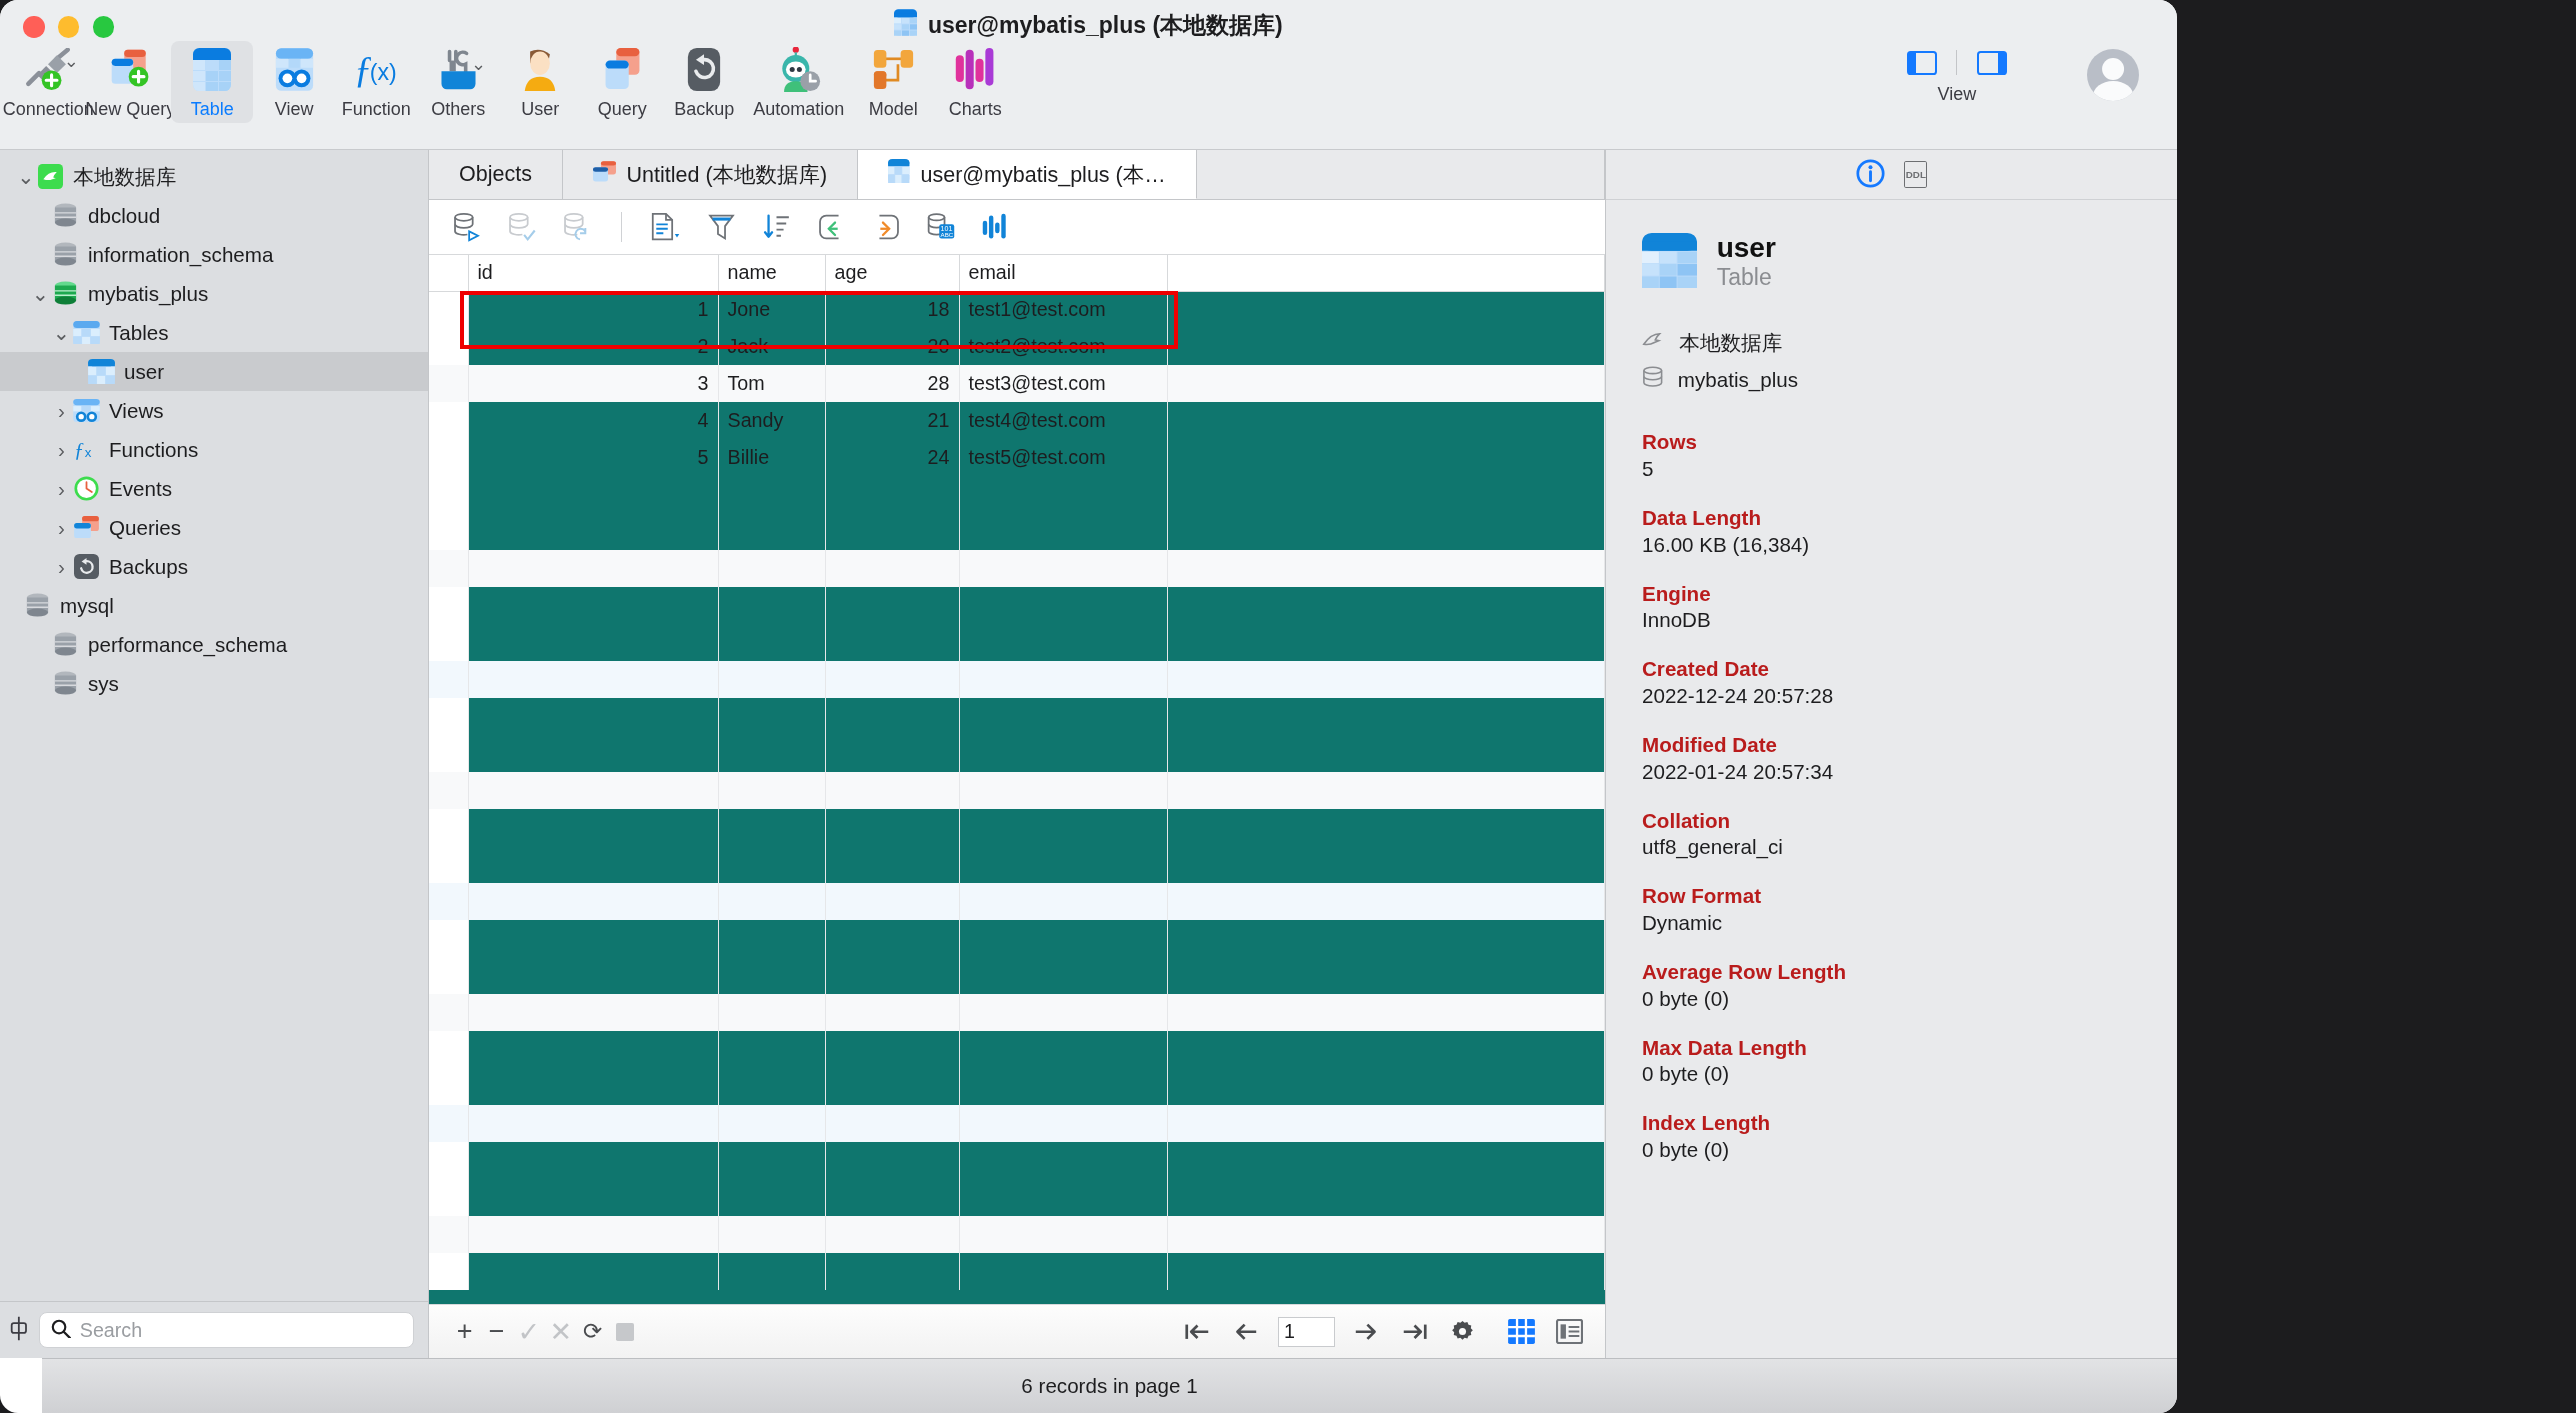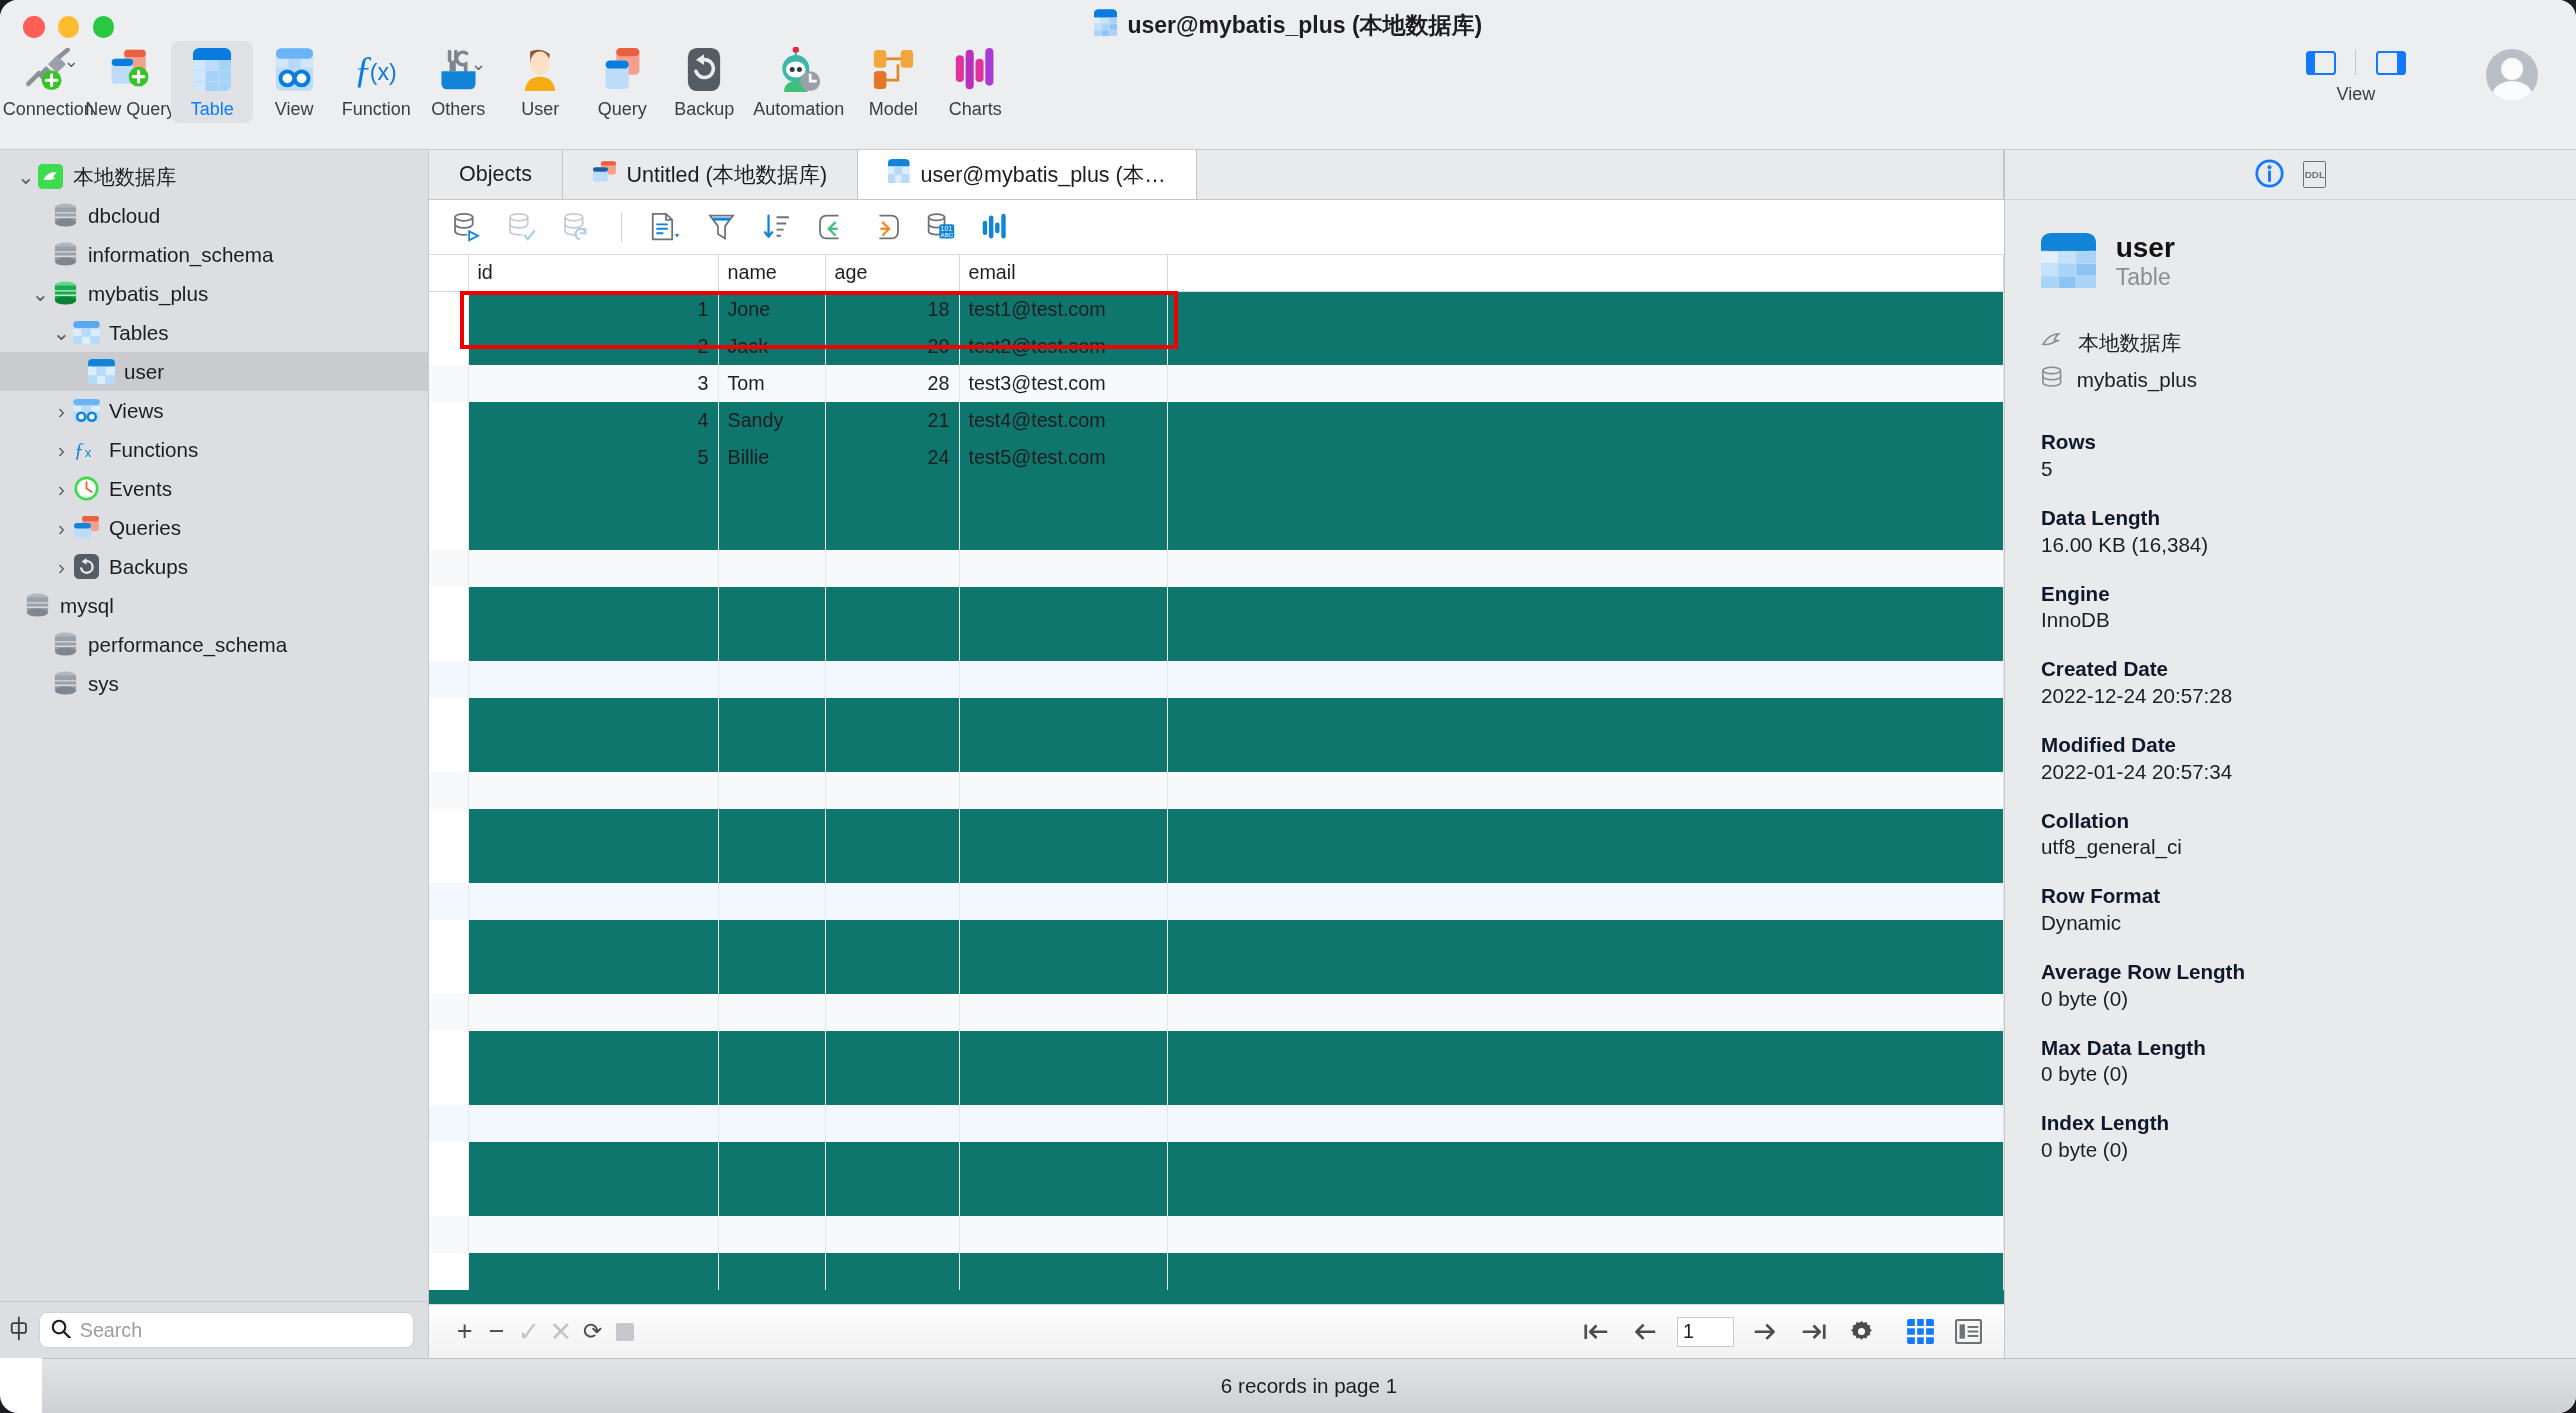--- a/index.html
+++ b/index.html
@@ -4,21 +4,21 @@
 <style>
   * { box-sizing: border-box; margin: 0; padding: 0; }
   html, body {
     width: 2576px; height: 1413px;
     font-family: "Liberation Sans", sans-serif;
     background: #1c1c1e;
     overflow: hidden;
   }
   #app {
     position: relative;
-    width: 2576px; height: 1413px;
+    width: 2177px; height: 1413px;
     background: #ffffff;
     border-radius: 18px;
     overflow: hidden;
     display: flex;
     flex-direction: column;
   }
 
   
   .toolbar {
     position: relative;
@@ -227,21 +227,21 @@
     display: flex; align-items: center; justify-content: center;
     font-size: 9.8px; color: #6d6f72; font-weight: bold;
   }
   .rp-body { flex: 1; overflow: hidden; padding: 32px 36px 0 36px; }
   .rp-head { display: flex; align-items: center; gap: 19.7px; margin-bottom: 38px; }
   .rp-title { font-size: 28px; font-weight: bold; color: #111; line-height: 1.15; }
   .rp-sub { font-size: 23px; color: #8b8d91; }
   .rp-meta { display: flex; align-items: center; gap: 14.3px; margin-bottom: 9px; font-size: 20.6px; color: #1d1d1f; }
   .rp-props { margin-top: 36px; }
   .rp-prop { margin-bottom: 25px; }
-  .rp-k { font-size: 20.6px; font-weight: bold; color: #0f172a; margin-bottom: 2.7px; }
+  .rp-k { font-size: 20.6px; font-weight: bold; color: #b91c1c; margin-bottom: 2.7px; }
   .rp-v { font-size: 20.6px; color: #1d1d1f; }
 
   
   .statusbar {
     height: 55px; flex: none;
     background: linear-gradient(#e2e3e5, #cfd0d3);
     border-top: 0.9px solid #bcbec1;
     display: flex; align-items: center; justify-content: center;
     font-size: 20.6px; color: #1d1d1f; margin-left: 42px;
   }

